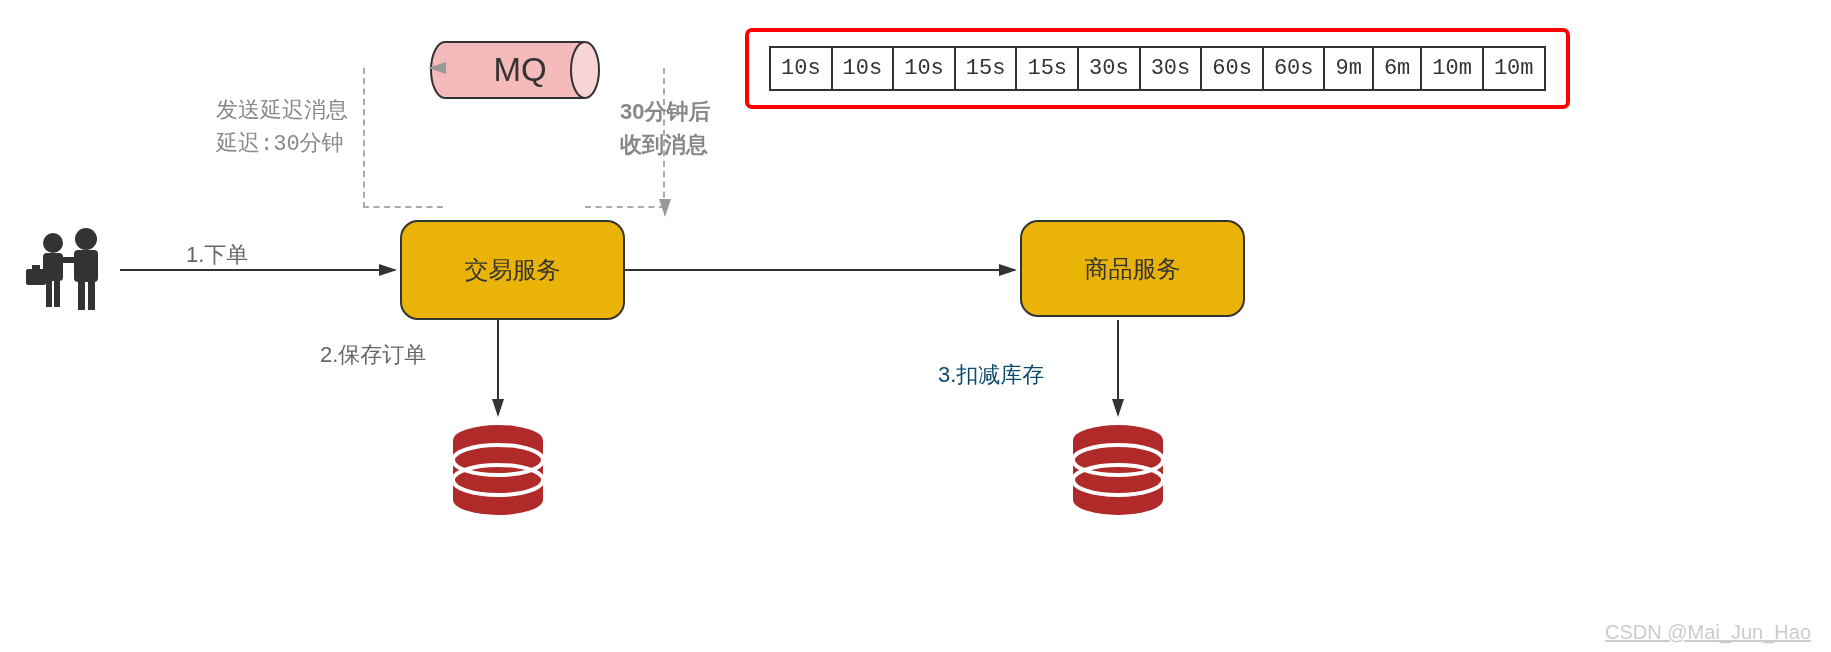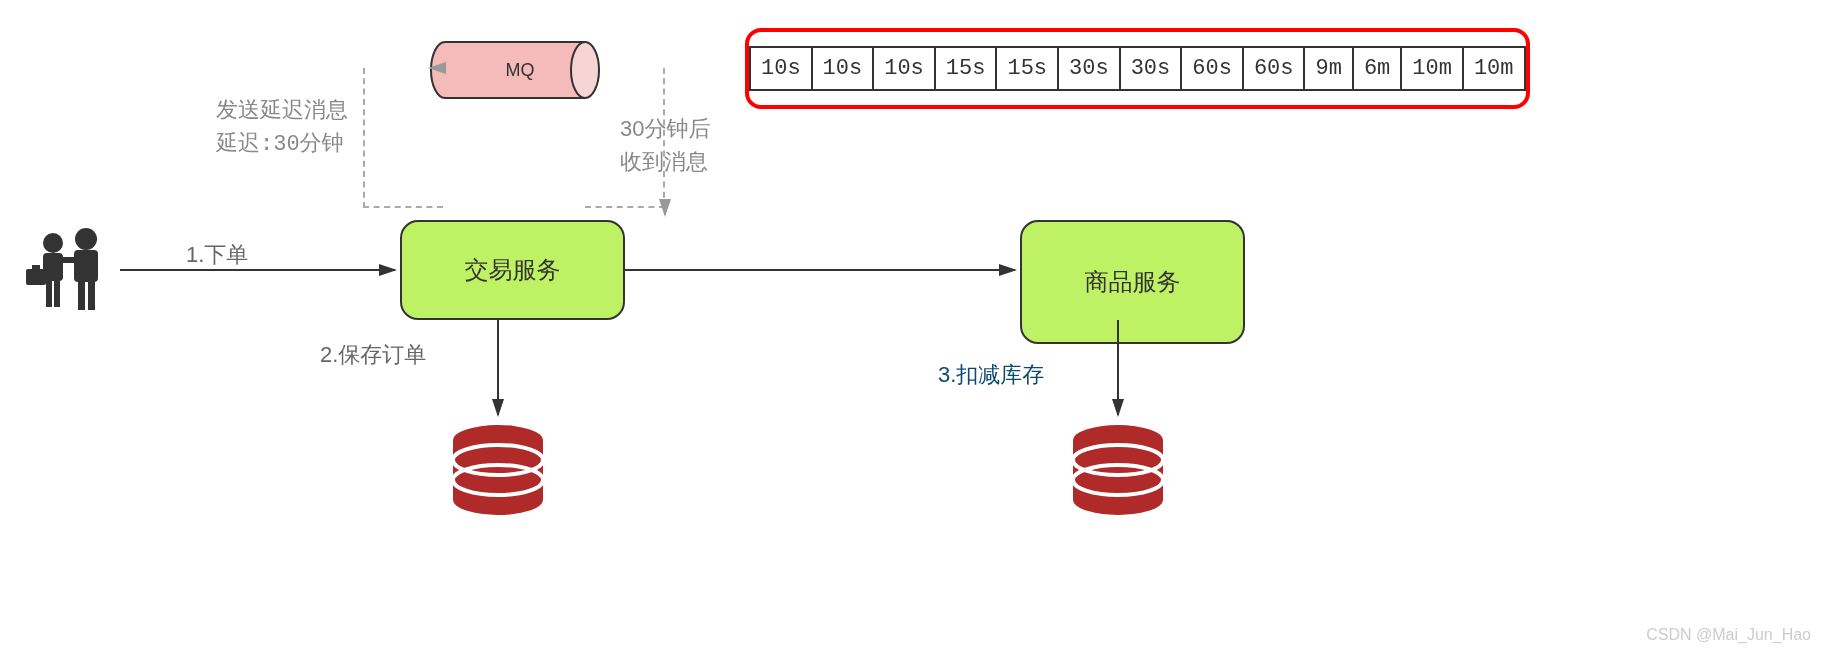--- a/index.html
+++ b/index.html
@@ -9,39 +9,39 @@
       font-family: "Microsoft YaHei", "PingFang SC", sans-serif;
       font-size: 20px;
       color: #333;
       position: relative;
       background: #fff;
     }
     .node-box {
       position: absolute;
       border: 2px solid #333;
       border-radius: 18px;
-      background: #bef264;
+      background: #eab308;
       display: flex;
       align-items: center;
       justify-content: center;
       font-size: 24px;
     }
     .mq-cylinder {
       position: absolute;
       left: 430px;
       top: 40px;
       width: 170px;
       height: 60px;
     }
     .mq-cylinder svg { width: 100%; height: 100%; }
     .mq-label {
       position: absolute;
       left: 0; top: 0; width: 100%; height: 100%;
       display: flex; align-items: center; justify-content: center;
-      font-size: 18px; font-weight: 500; color: #333; padding-left: 10px;
+      font-size: 33px; font-weight: 500; color: #333; padding-left: 10px;
     }
     .label {
       position: absolute;
       color: #888;
       font-size: 22px;
       line-height: 1.5;
     }
     .people {
       position: absolute;
       left: 18px;
@@ -50,38 +50,39 @@
     .db-icon {
       position: absolute;
       width: 100px;
       height: 100px;
     }
     .delay-table {
       position: absolute;
       left: 745px;
       top: 28px;
       border: 4px solid #f00;
-      border-radius: 16px;
-      padding: 14px 0;
+      border-radius: 7px;
+      padding: 14px 20px;
       display: flex;
     }
     .delay-cell {
       border: 2px solid #333;
       padding: 8px 10px;
       font-family: "Consolas", "Courier New", monospace;
       font-size: 22px;
       margin-left: -2px;
     }
     .delay-cell:first-child { margin-left: 0; }
     .watermark {
       position: absolute;
       right: 20px;
       bottom: 8px;
       color: #ccc;
-      font-size: 16px;
+      font-size: 20px;
+      text-decoration: underline;
     }
     svg.overlay {
       position: absolute;
       left: 0; top: 0;
       width: 1831px; height: 652px;
       pointer-events: none;
     }
     .dashed-box {
       position: absolute;
       border: 2px dashed #aaa;
@@ -103,21 +104,21 @@
     <ellipse cx="155" cy="30" rx="14" ry="28" fill="#f8d4d4" stroke="#333" stroke-width="2"></ellipse>
   </svg>
   <div class="mq-label">MQ</div>
 </div>
 
 <div class="label" style="left:216px; top:95px;font-family:Liberation Mono, monospace;">
   <span>发送延迟消息</span><br>
   <span>延迟:30分钟</span>
 </div>
 
-<div class="label" style="left:620px; top:112px;">
+<div class="label" style="left:620px; top:95px;font-weight:bold;">
   <span>30分钟后</span><br>
   <span>收到消息</span>
 </div>
 
 <div class="people">
   <svg width="100" height="100" viewBox="0 0 100 100" fill="#333">
 
     <circle cx="35" cy="18" r="10"></circle>
     <rect x="25" y="28" width="20" height="28" rx="4"></rect>
     <rect x="28" y="56" width="6" height="26"></rect>
@@ -132,21 +133,21 @@
     <rect x="14" y="40" width="8" height="6"></rect>
 
     <rect x="42" y="32" width="18" height="6" rx="3"></rect>
   </svg>
 </div>
 
 <div class="node-box" style="left:400px; top:220px; width:225px; height:100px;">
   <span>交易服务</span>
 </div>
 
-<div class="node-box" style="left:1020px; top:220px; width:225px; height:124px;">
+<div class="node-box" style="left:1020px; top:220px; width:225px; height:97px;">
   <span>商品服务</span>
 </div>
 
 <div class="label" style="left:186px; top:238px; color:#666;">1.下单</div>
 <div class="label" style="left:320px; top:338px; color:#666;">2.保存订单</div>
 <div class="label" style="left:938px; top:358px; color:#0c4a6e;">3.扣减库存</div>
 
 <div class="db-icon" style="left:448px; top:420px;">
   <svg viewBox="0 0 100 100">
     <ellipse cx="50" cy="20" rx="45" ry="15" fill="#b02a2a"></ellipse>

